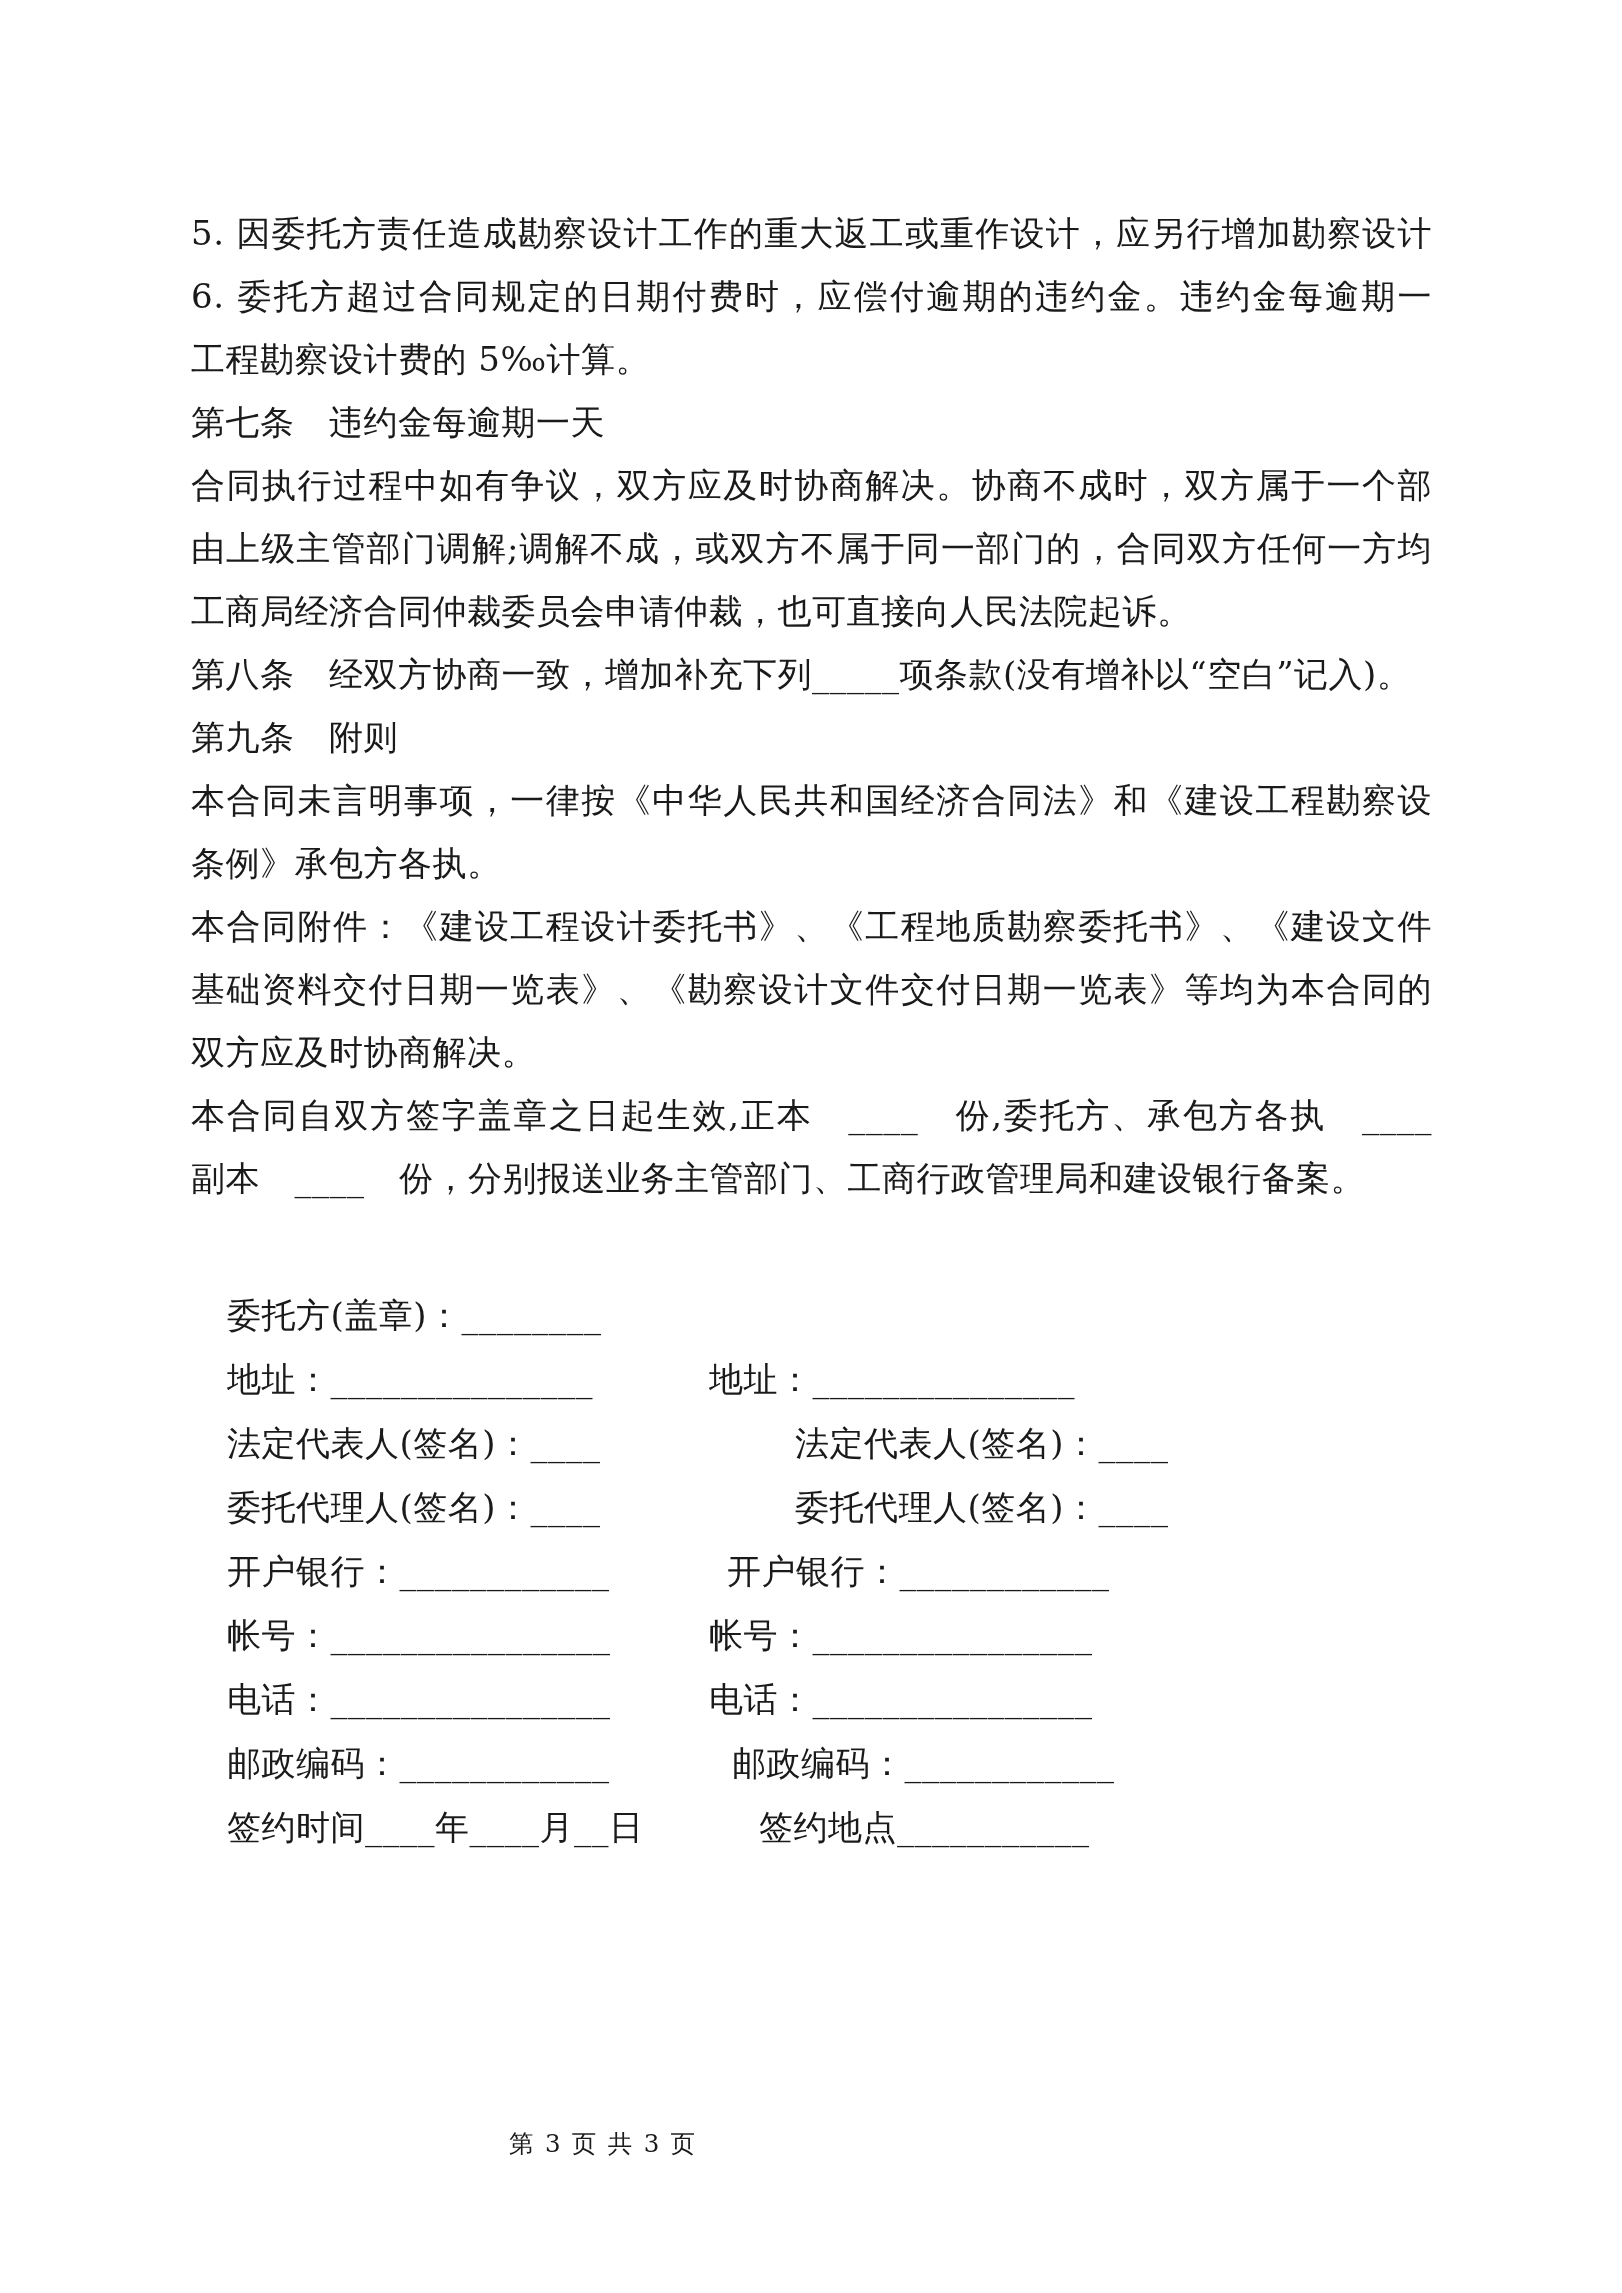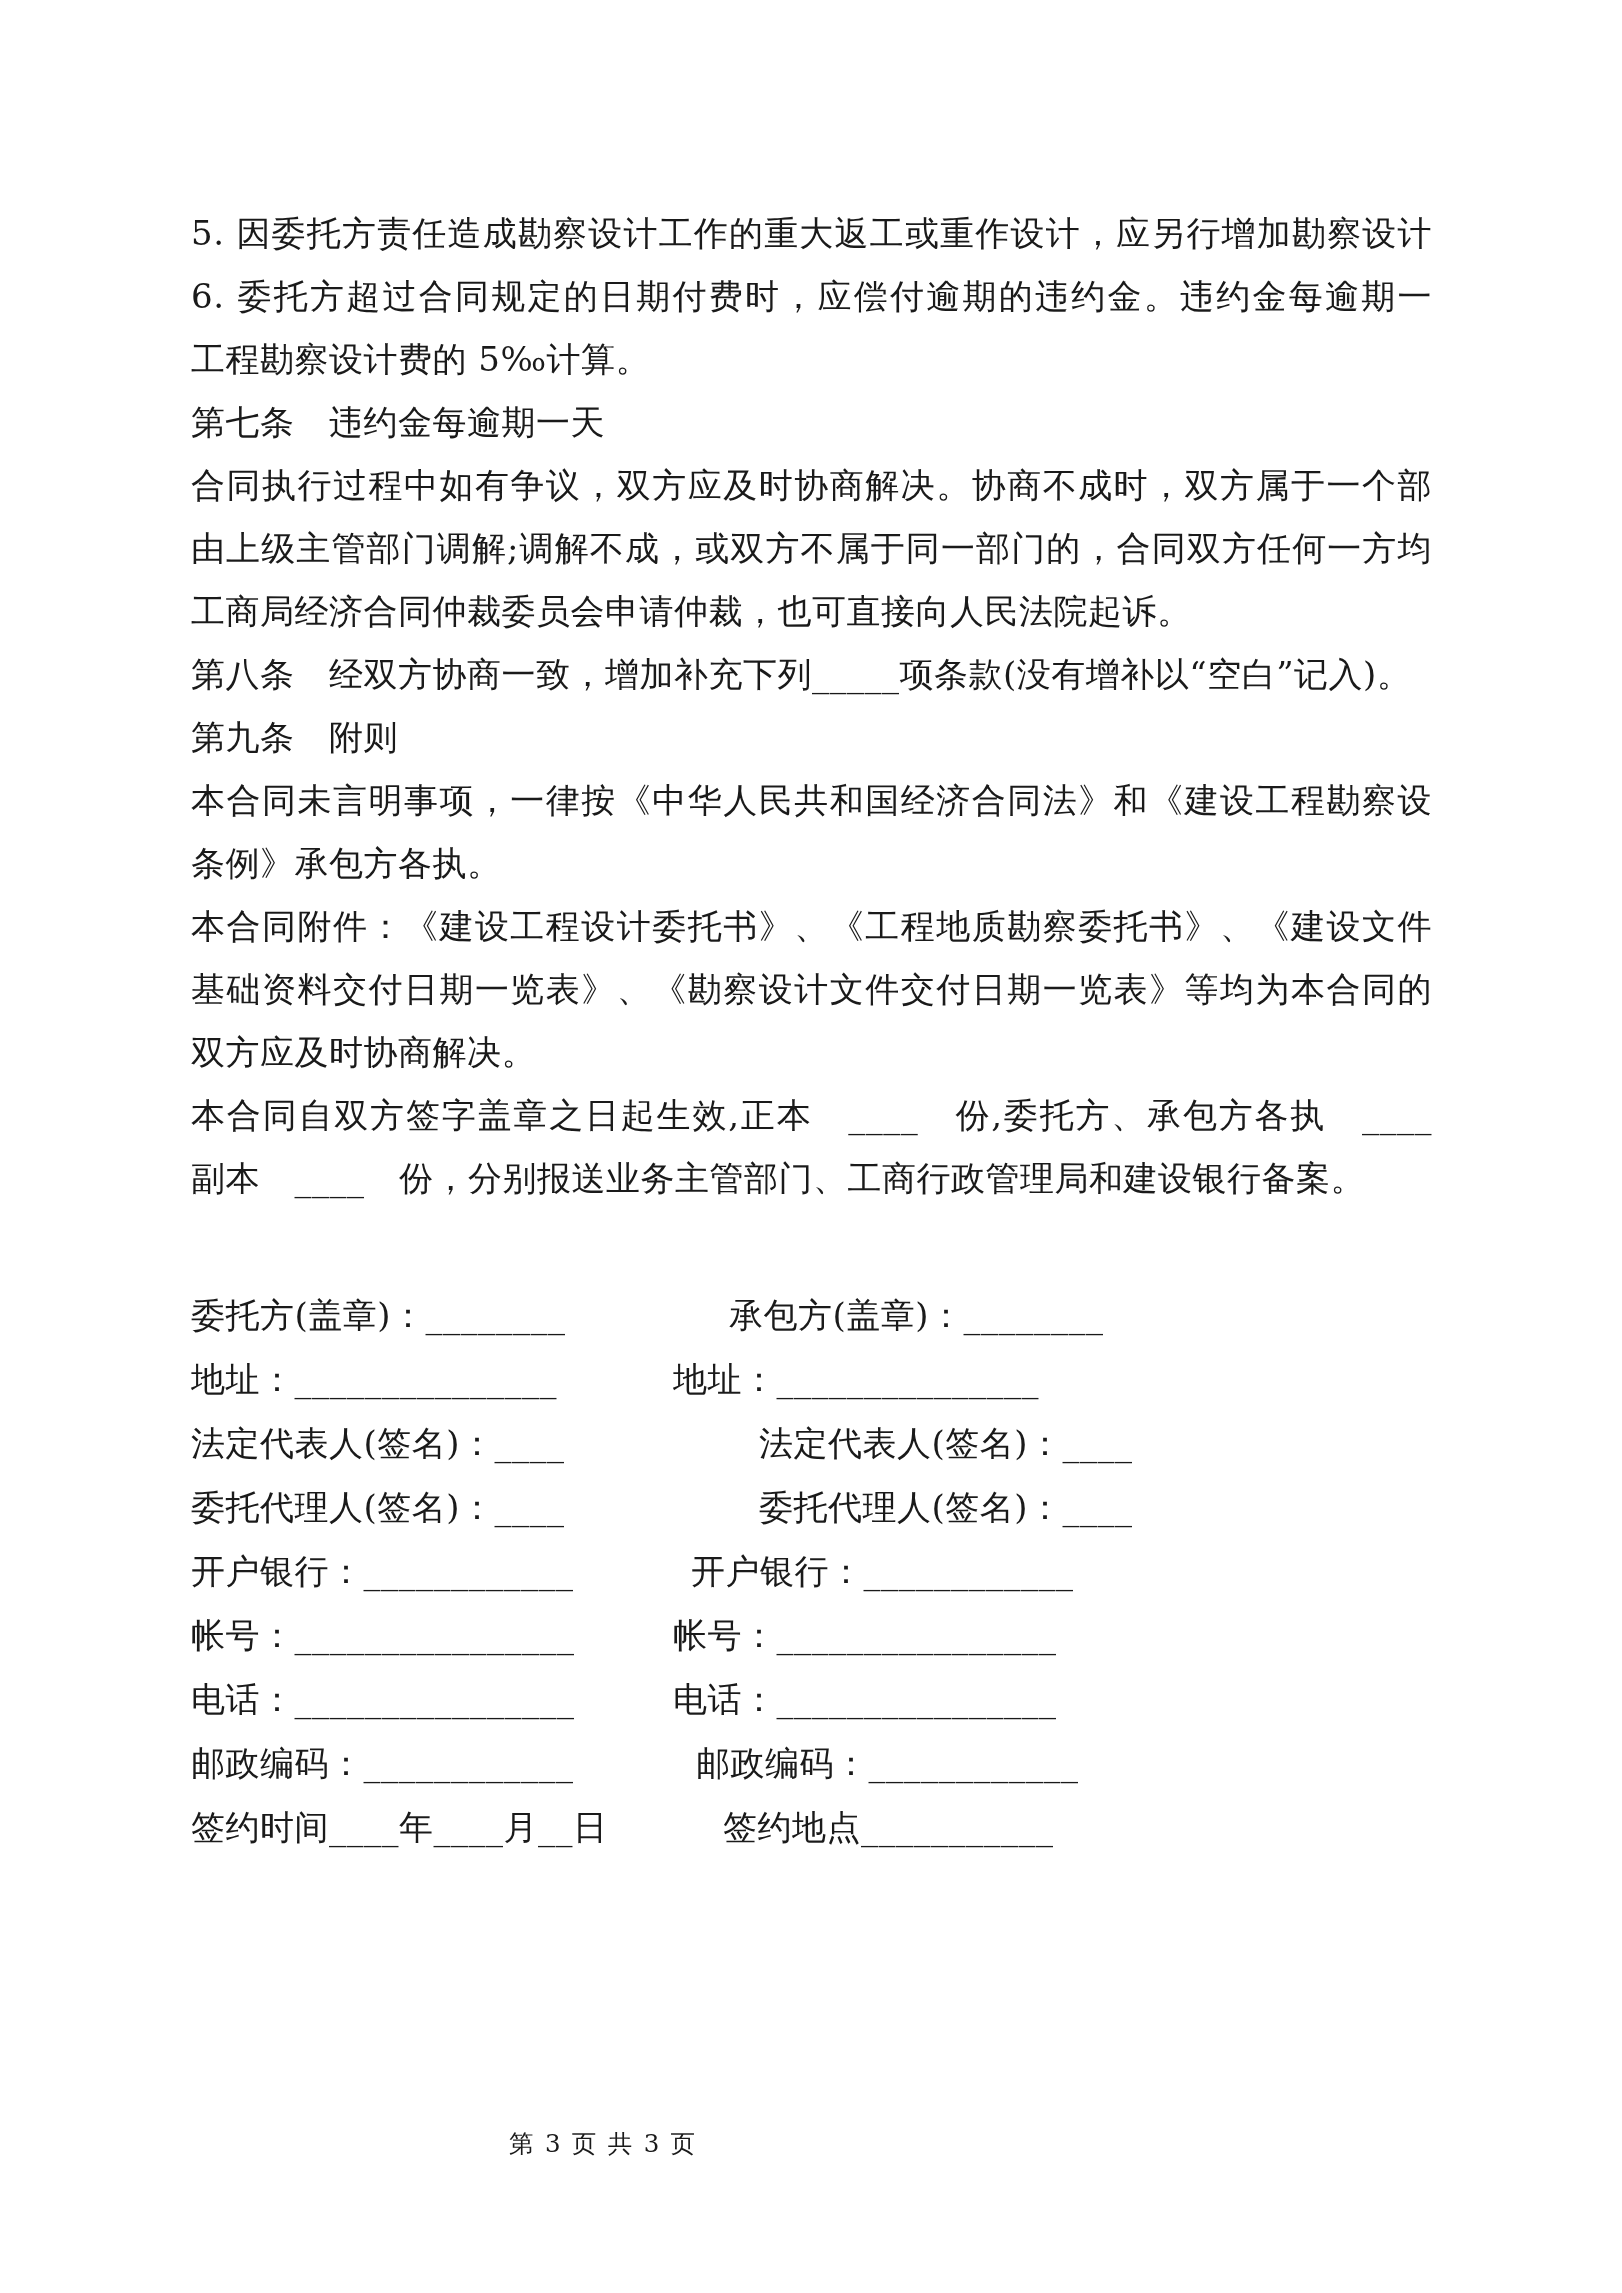--- a/index.html
+++ b/index.html
@@ -15,21 +15,21 @@
     font-size:34px;line-height:63px;letter-spacing:0.5px;
   }
   .line{height:63px;white-space:nowrap;}
   
   .line.fill{text-align:justify;text-align-last:justify;white-space:normal;overflow:hidden;}
   
   .sign-block{
     position:absolute;left:191px;top:1283px;width:1241px;
     font-size:34px;letter-spacing:0.5px;
   }
-  .srow{position:relative;height:64px;line-height:64px;white-space:nowrap;}
+  .srow{position:relative;height:64px;line-height:64px;white-space:nowrap;margin-left:36px;}
   .srow .left{position:absolute;left:0;top:0;}
   .srow .right{position:absolute;top:0;}
   .srow:nth-child(1) .right{left:538px}
   .srow:nth-child(2) .right{left:482px}
   .srow:nth-child(3) .right{left:568px}
   .srow:nth-child(4) .right{left:568px}
   .srow:nth-child(5) .right{left:500px}
   .srow:nth-child(6) .right{left:482px}
   .srow:nth-child(7) .right{left:482px}
   .srow:nth-child(8) .right{left:505px}
@@ -60,21 +60,20 @@
     <div class="line fill">本合同附件：《建设工程设计委托书》、《工程地质勘察委托书》、《建设文件和勘察设计</div>
     <div class="line fill">基础资料交付日期一览表》、《勘察设计文件交付日期一览表》等均为本合同的组成部分，</div>
     <div class="line">双方应及时协商解决。</div>
     <div class="line fill">本合同自双方签字盖章之日起生效,正本　____　份,委托方、承包方各执　____　份;</div>
     <div class="line">副本　____　份，分别报送业务主管部门、工商行政管理局和建设银行备案。</div>
   </div>
 
   <div class="sign-block">
     <div class="srow">
       <span class="left">委托方(盖章)：________</span>
-      <span class="right">承包方(盖章)：________</span>
     </div>
     <div class="srow">
       <span class="left">地址：_______________</span>
       <span class="right">地址：_______________</span>
     </div>
     <div class="srow">
       <span class="left">法定代表人(签名)：____</span>
       <span class="right">法定代表人(签名)：____</span>
     </div>
     <div class="srow">

